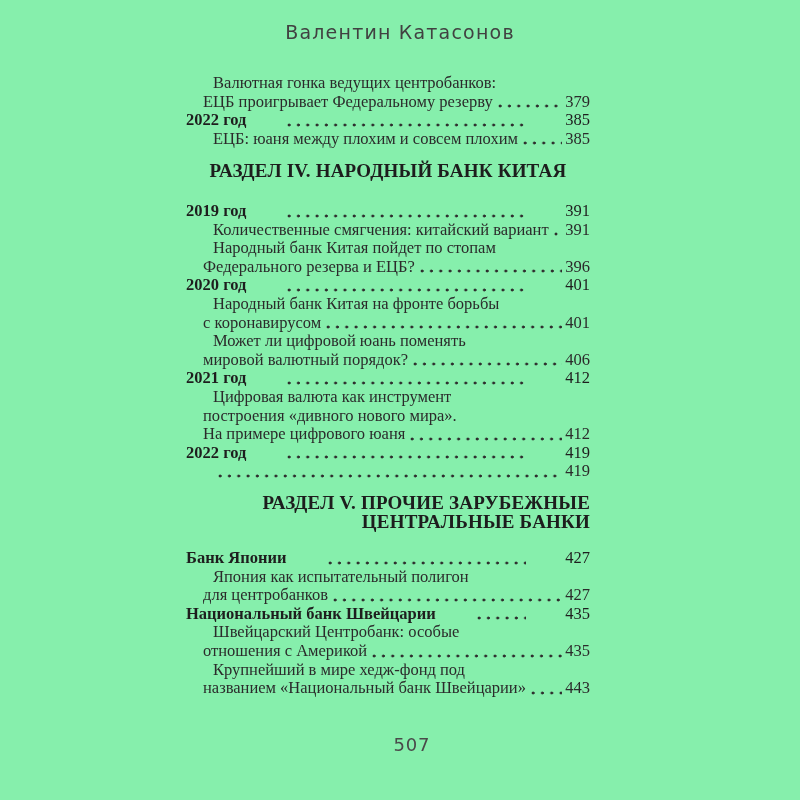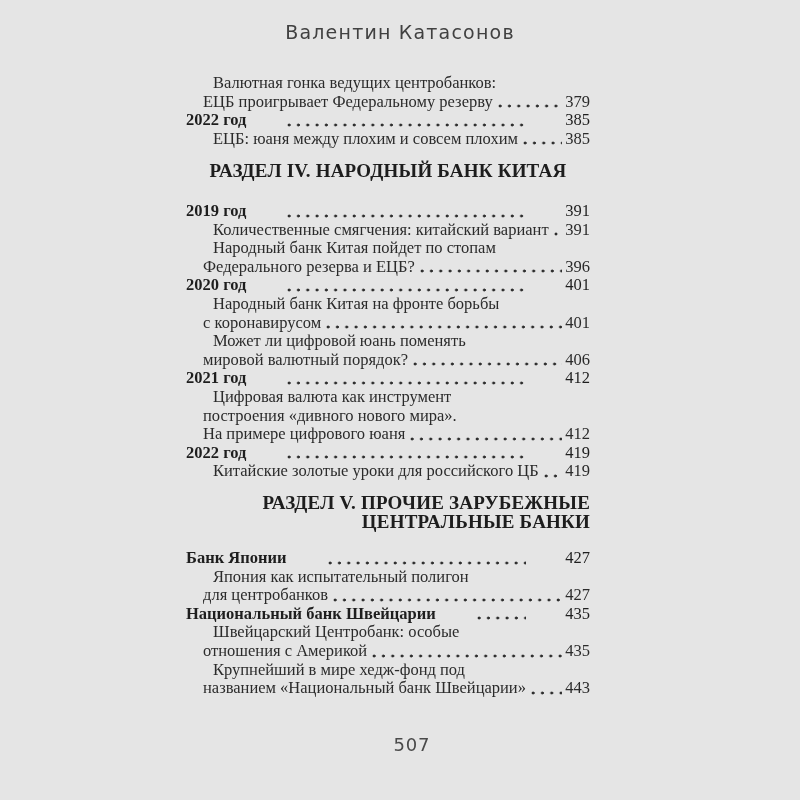--- a/index.html
+++ b/index.html
@@ -1,20 +1,20 @@
 <!DOCTYPE html>
 <html><head>
 <meta charset="utf-8">
 <style>
   html, body { margin: 0; padding: 0; background: #ffffff; }
   .page {
     position: relative;
     width: 800px;
     height: 800px;
-    background: #e5e5e5;
+    background: #86efac;
     font-family: "Liberation Serif", serif;
     overflow: hidden;
   }
   .running-header {
     position: absolute;
     top: 21px; left: 0; width: 100%;
     text-align: center;
     font-family: "DejaVu Sans", "Liberation Sans", sans-serif;
     font-size: 19px;
     font-weight: 400;
@@ -162,21 +162,20 @@
       <span class="t">На примере цифрового юаня</span>
       <span class="leader"></span>
       <span class="pg">412</span>
     </div>
     <div class="row bold">
       <span class="t">2022 год</span>
       <span class="leader"></span>
       <span class="pg" style="font-weight:normal">419</span>
     </div>
     <div class="row first">
-      <span class="t">Китайские золотые уроки для российского ЦБ</span>
       <span class="leader"></span>
       <span class="pg">419</span>
     </div>
   </div>
 
   <div class="section-heading heading-v">
     <div>РАЗДЕЛ V. ПРОЧИЕ ЗАРУБЕЖНЫЕ</div>
     <div>ЦЕНТРАЛЬНЫЕ БАНКИ</div>
   </div>
 

